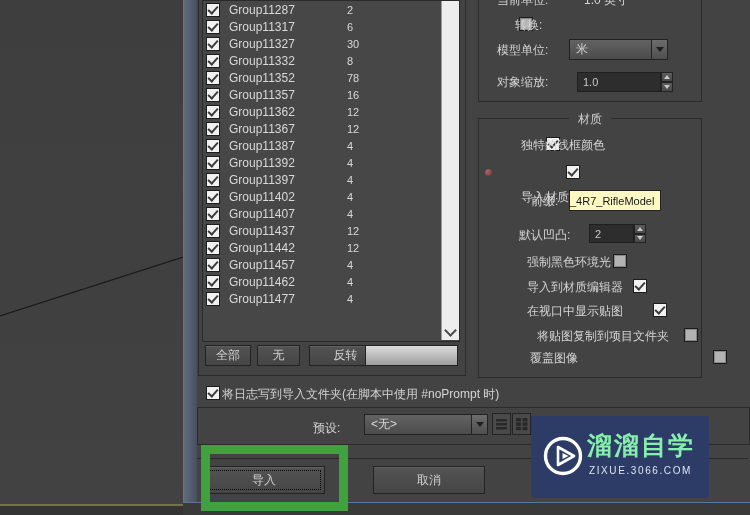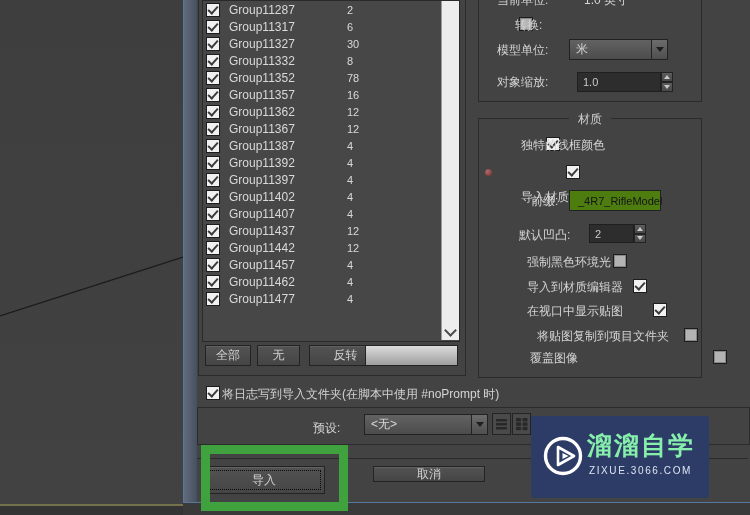--- a/index.html
+++ b/index.html
@@ -40,22 +40,22 @@
   
   .btn{display:flex;align-items:center;justify-content:center;
        background:linear-gradient(#535353,#454545);border:1px solid #232323;
        color:#d2d2d2;box-shadow:inset 0 1px 0 #606060;box-sizing:border-box;}
   .btn-big{font-size:12px;}
   #import-btn{outline:1px dotted #0a0a0a;outline-offset:-5px;}
   
   .tfield{background:linear-gradient(#dcdcdc,#9e9e9e);border:1px solid #222;box-sizing:border-box;}
   .nfield{background:#2d2d2d;border:1px solid #1f1f1f;color:#c9c9c9;font-size:11px;
           display:flex;align-items:center;padding-left:5px;box-sizing:border-box;}
-  .gfield{background:#4d7c0f;border:1px solid #222;color:#161616;font-size:11px;
-          display:flex;align-items:center;padding-left:8px;box-sizing:border-box;}
+  .gfield{background:#fef9c3;border:1px solid #222;color:#161616;font-size:11px;
+          display:flex;align-items:center;padding-left:0;box-sizing:border-box;}
   
   .dd{background:linear-gradient(#626262,#4c4c4c);border:1px solid #222;box-sizing:border-box;
       display:flex;align-items:center;color:#d8d8d8;}
   .dd .dd-text{flex:1;padding-left:6px;font-size:12px;}
   .dd .dd-btn{width:15px;align-self:stretch;border-left:1px solid #222;
       background:linear-gradient(#6c6c6c,#4f4f4f);display:flex;align-items:center;justify-content:center;}
   .tri-down{width:0;height:0;border-left:4px solid transparent;border-right:4px solid transparent;
       border-top:5px solid #1e1e1e;}
   
   .spin{display:flex;flex-direction:column;box-sizing:border-box;}
@@ -296,21 +296,21 @@
       <rect x="1" y="9.8" width="5" height="3.4" fill="#282828"></rect>
         <rect x="7.5" y="9.8" width="5" height="3.4" fill="#282828"></rect>
     </svg>
   </div>
 
   
   <div class="abs hline" style="left:197px;top:458px;width:551px;"></div>
   <div id="import-btn" class="abs btn btn-big" style="left:203px;top:466px;width:122px;height:28px;">
     <span>导入</span>
   </div>
-  <div class="abs btn btn-big" style="left:373px;top:466px;width:112px;height:16px;">
+  <div class="abs btn btn-big" style="left:373px;top:466px;width:112px;height:28px;">
     <span>取消</span>
   </div>
   <div id="frame-blue-bottom" class="abs"></div>
   <div id="below-dialog" class="abs"></div>
 
   
   <div class="abs gbox" style="left:478px;top:-10px;width:222px;height:110px;"></div>
   <span class="lbl abs" style="left:497px;top:-8px;">当前单位:</span>
   <span class="lbl abs" style="left:584px;top:-8px;">1.0 英寸</span>
   <span class="cb abs" style="left:496px;top:17px;"></span>

